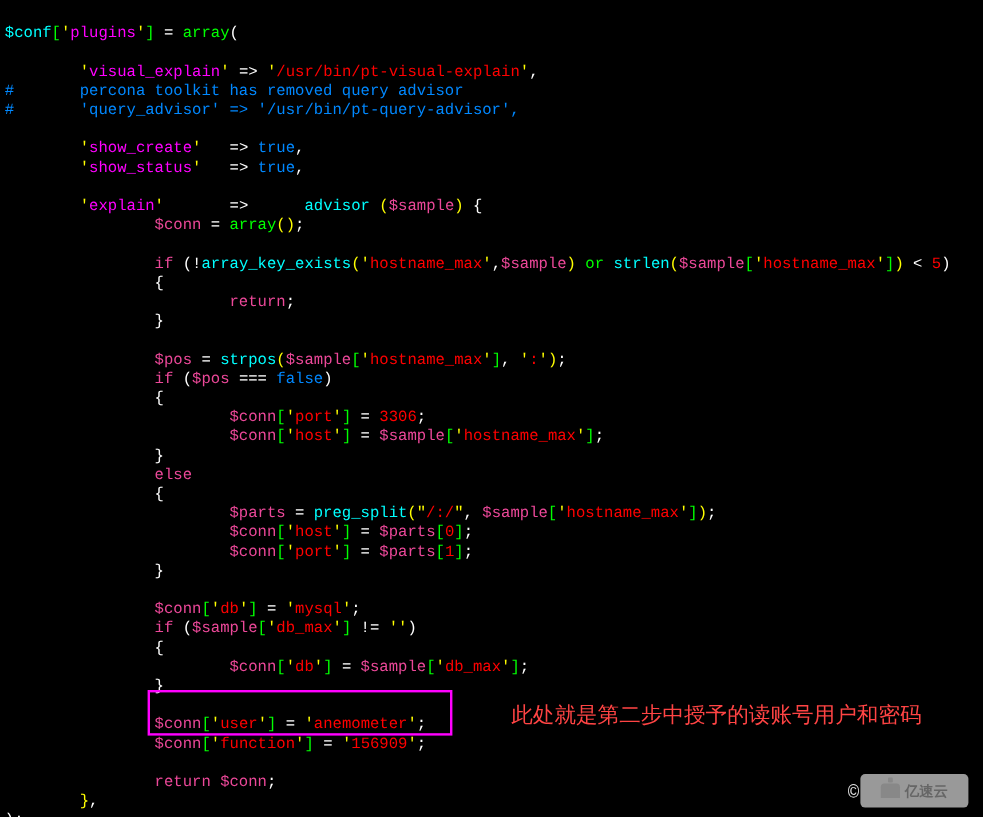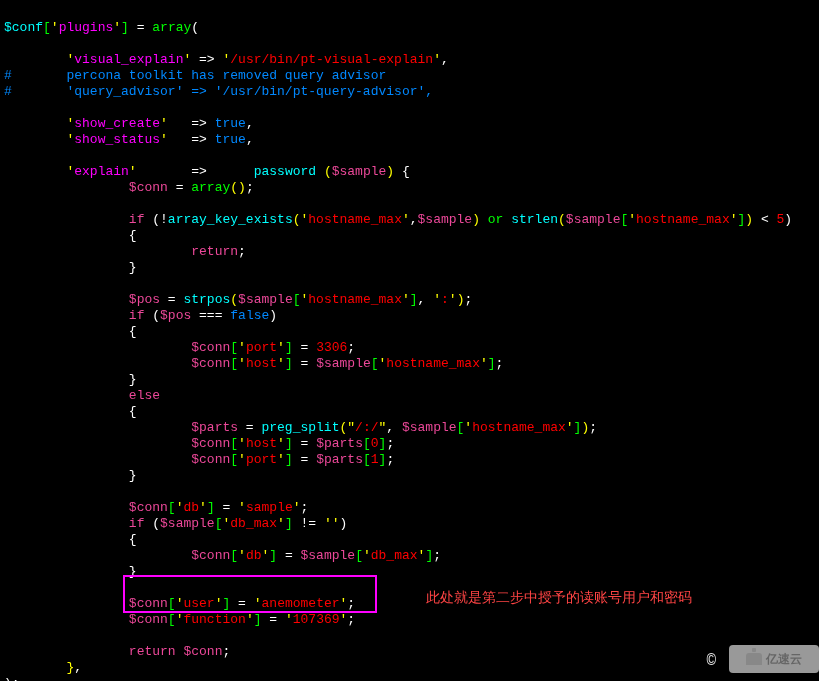--- a/index.html
+++ b/index.html
@@ -33,27 +33,27 @@
       left: 123px;
       top: 575px;
       width: 254px;
       height: 38px;
       pointer-events: none;
     }
     .annotation {
       position: absolute;
       color: #ff4444;
       font-family: Liberation Mono, monospace;
-      font-size: 14px;
+      font-size: 18px;
       left: 426px;
       top: 590px;
     }
     .watermark {
       position: absolute;
-      right: 0;
+      right: 12px;
       bottom: 8px;
       width: 90px;
       height: 28px;
       background: rgba(255,255,255,0.6);
       border-radius: 4px;
       display: flex;
       align-items: center;
       justify-content: center;
       font-size: 12px;
       color: #666;
@@ -92,49 +92,49 @@
 <div class="code-area">
 <span class="t-teal">$conf</span><span class="t-green">[</span><span class="t-yellow">'</span><span class="t-magenta">plugins</span><span class="t-yellow">'</span><span class="t-green">]</span><span class="t-white"> = </span><span class="t-green">array</span><span class="t-white">(</span>
 
 <span>        </span><span class="t-yellow">'</span><span class="t-magenta">visual_explain</span><span class="t-yellow">'</span><span class="t-white"> =&gt; </span><span class="t-yellow">'</span><span class="t-red">/usr/bin/pt-visual-explain</span><span class="t-yellow">'</span><span class="t-white">,</span>
 <span class="t-blue"><span>#       </span><span>percona toolkit has removed query advisor</span></span>
 <span class="t-blue"><span>#       </span><span>'query_advisor' =&gt; '/usr/bin/pt-query-advisor',</span></span>
 
 <span>        </span><span class="t-yellow">'</span><span class="t-magenta">show_create</span><span class="t-yellow">'</span><span>   </span><span class="t-white">=&gt; </span><span class="t-blue">true</span><span class="t-white">,</span>
 <span>        </span><span class="t-yellow">'</span><span class="t-magenta">show_status</span><span class="t-yellow">'</span><span>   </span><span class="t-white">=&gt; </span><span class="t-blue">true</span><span class="t-white">,</span>
 
-<span>        </span><span class="t-yellow">'</span><span class="t-magenta">explain</span><span class="t-yellow">'</span><span>       </span><span class="t-white">=&gt;      </span><span class="t-teal">password </span><span class="t-yellow">(</span><span class="t-orange">$sample</span><span class="t-yellow">)</span><span> </span><span class="t-white">{</span>
+<span>        </span><span class="t-yellow">'</span><span class="t-magenta">explain</span><span class="t-yellow">'</span><span>       </span><span class="t-white">=&gt;      </span><span class="t-teal">advisor </span><span class="t-yellow">(</span><span class="t-orange">$sample</span><span class="t-yellow">)</span><span> </span><span class="t-white">{</span>
 <span>                </span><span class="t-orange">$conn</span><span class="t-white"> = </span><span class="t-green">array</span><span class="t-yellow">()</span><span class="t-white">;</span>
 
 <span>                </span><span class="t-orange">if </span><span class="t-white">(</span><span class="t-white">!</span><span class="t-teal">array_key_exists</span><span class="t-yellow">(</span><span class="t-yellow">'</span><span class="t-red">hostname_max</span><span class="t-yellow">'</span><span class="t-white">,</span><span class="t-orange">$sample</span><span class="t-yellow">)</span><span class="t-green"> or </span><span class="t-teal">strlen</span><span class="t-yellow">(</span><span class="t-orange">$sample</span><span class="t-green">[</span><span class="t-yellow">'</span><span class="t-red">hostname_max</span><span class="t-yellow">'</span><span class="t-green">]</span><span class="t-yellow">)</span><span class="t-white"> &lt; </span><span class="t-red">5</span><span class="t-white">)</span>
 <span>                </span><span class="t-white">{</span>
 <span>                        </span><span class="t-orange">return</span><span class="t-white">;</span>
 <span>                </span><span class="t-white">}</span>
 
 <span>                </span><span class="t-orange">$pos</span><span class="t-white"> = </span><span class="t-teal">strpos</span><span class="t-yellow">(</span><span class="t-orange">$sample</span><span class="t-green">[</span><span class="t-yellow">'</span><span class="t-red">hostname_max</span><span class="t-yellow">'</span><span class="t-green">]</span><span class="t-white">,</span><span> </span><span class="t-yellow">'</span><span class="t-red">:</span><span class="t-yellow">'</span><span class="t-yellow">)</span><span class="t-white">;</span>
 <span>                </span><span class="t-orange">if </span><span class="t-white">(</span><span class="t-orange">$pos</span><span class="t-white"> === </span><span class="t-blue">false</span><span class="t-white">)</span>
 <span>                </span><span class="t-white">{</span>
 <span>                        </span><span class="t-orange">$conn</span><span class="t-green">[</span><span class="t-yellow">'</span><span class="t-red">port</span><span class="t-yellow">'</span><span class="t-green">]</span><span class="t-white"> = </span><span class="t-red">3306</span><span class="t-white">;</span>
 <span>                        </span><span class="t-orange">$conn</span><span class="t-green">[</span><span class="t-yellow">'</span><span class="t-red">host</span><span class="t-yellow">'</span><span class="t-green">]</span><span class="t-white"> = </span><span class="t-orange">$sample</span><span class="t-green">[</span><span class="t-yellow">'</span><span class="t-red">hostname_max</span><span class="t-yellow">'</span><span class="t-green">]</span><span class="t-white">;</span>
 <span>                </span><span class="t-white">}</span>
 <span>                </span><span class="t-orange">else</span>
 <span>                </span><span class="t-white">{</span>
 <span>                        </span><span class="t-orange">$parts</span><span class="t-white"> = </span><span class="t-teal">preg_split</span><span class="t-yellow">(</span><span class="t-yellow">"</span><span class="t-red">/:/</span><span class="t-yellow">"</span><span class="t-white">,</span><span> </span><span class="t-orange">$sample</span><span class="t-green">[</span><span class="t-yellow">'</span><span class="t-red">hostname_max</span><span class="t-yellow">'</span><span class="t-green">]</span><span class="t-yellow">)</span><span class="t-white">;</span>
 <span>                        </span><span class="t-orange">$conn</span><span class="t-green">[</span><span class="t-yellow">'</span><span class="t-red">host</span><span class="t-yellow">'</span><span class="t-green">]</span><span class="t-white"> = </span><span class="t-orange">$parts</span><span class="t-green">[</span><span class="t-red">0</span><span class="t-green">]</span><span class="t-white">;</span>
 <span>                        </span><span class="t-orange">$conn</span><span class="t-green">[</span><span class="t-yellow">'</span><span class="t-red">port</span><span class="t-yellow">'</span><span class="t-green">]</span><span class="t-white"> = </span><span class="t-orange">$parts</span><span class="t-green">[</span><span class="t-red">1</span><span class="t-green">]</span><span class="t-white">;</span>
 <span>                </span><span class="t-white">}</span>
 
-<span>                </span><span class="t-orange">$conn</span><span class="t-green">[</span><span class="t-yellow">'</span><span class="t-red">db</span><span class="t-yellow">'</span><span class="t-green">]</span><span class="t-white"> = </span><span class="t-yellow">'</span><span class="t-red">sample</span><span class="t-yellow">'</span><span class="t-white">;</span>
+<span>                </span><span class="t-orange">$conn</span><span class="t-green">[</span><span class="t-yellow">'</span><span class="t-red">db</span><span class="t-yellow">'</span><span class="t-green">]</span><span class="t-white"> = </span><span class="t-yellow">'</span><span class="t-red">mysql</span><span class="t-yellow">'</span><span class="t-white">;</span>
 <span>                </span><span class="t-orange">if </span><span class="t-white">(</span><span class="t-orange">$sample</span><span class="t-green">[</span><span class="t-yellow">'</span><span class="t-red">db_max</span><span class="t-yellow">'</span><span class="t-green">]</span><span class="t-white"> != </span><span class="t-yellow">'</span><span class="t-yellow">'</span><span class="t-white">)</span>
 <span>                </span><span class="t-white">{</span>
 <span>                        </span><span class="t-orange">$conn</span><span class="t-green">[</span><span class="t-yellow">'</span><span class="t-red">db</span><span class="t-yellow">'</span><span class="t-green">]</span><span class="t-white"> = </span><span class="t-orange">$sample</span><span class="t-green">[</span><span class="t-yellow">'</span><span class="t-red">db_max</span><span class="t-yellow">'</span><span class="t-green">]</span><span class="t-white">;</span>
 <span>                </span><span class="t-white">}</span>
 
 <span>                </span><span class="t-orange">$conn</span><span class="t-green">[</span><span class="t-yellow">'</span><span class="t-red">user</span><span class="t-yellow">'</span><span class="t-green">]</span><span class="t-white"> = </span><span class="t-yellow">'</span><span class="t-red">anemometer</span><span class="t-yellow">'</span><span class="t-white">;</span>
-<span>                </span><span class="t-orange">$conn</span><span class="t-green">[</span><span class="t-yellow">'</span><span class="t-red">function</span><span class="t-yellow">'</span><span class="t-green">]</span><span class="t-white"> = </span><span class="t-yellow">'</span><span class="t-red">107369</span><span class="t-yellow">'</span><span class="t-white">;</span>
+<span>                </span><span class="t-orange">$conn</span><span class="t-green">[</span><span class="t-yellow">'</span><span class="t-red">function</span><span class="t-yellow">'</span><span class="t-green">]</span><span class="t-white"> = </span><span class="t-yellow">'</span><span class="t-red">156909</span><span class="t-yellow">'</span><span class="t-white">;</span>
 
 <span>                </span><span class="t-orange">return </span><span class="t-orange">$conn</span><span class="t-white">;</span>
 <span>        </span><span class="t-yellow">}</span><span class="t-white">,</span>
 <span class="t-white">)</span><span class="t-white">;</span>
 </div>
 
 <div class="highlight-box"></div>
 <div class="annotation">此处就是第二步中授予的读账号用户和密码</div>
 
 <div class="wm-copy">©</div>

